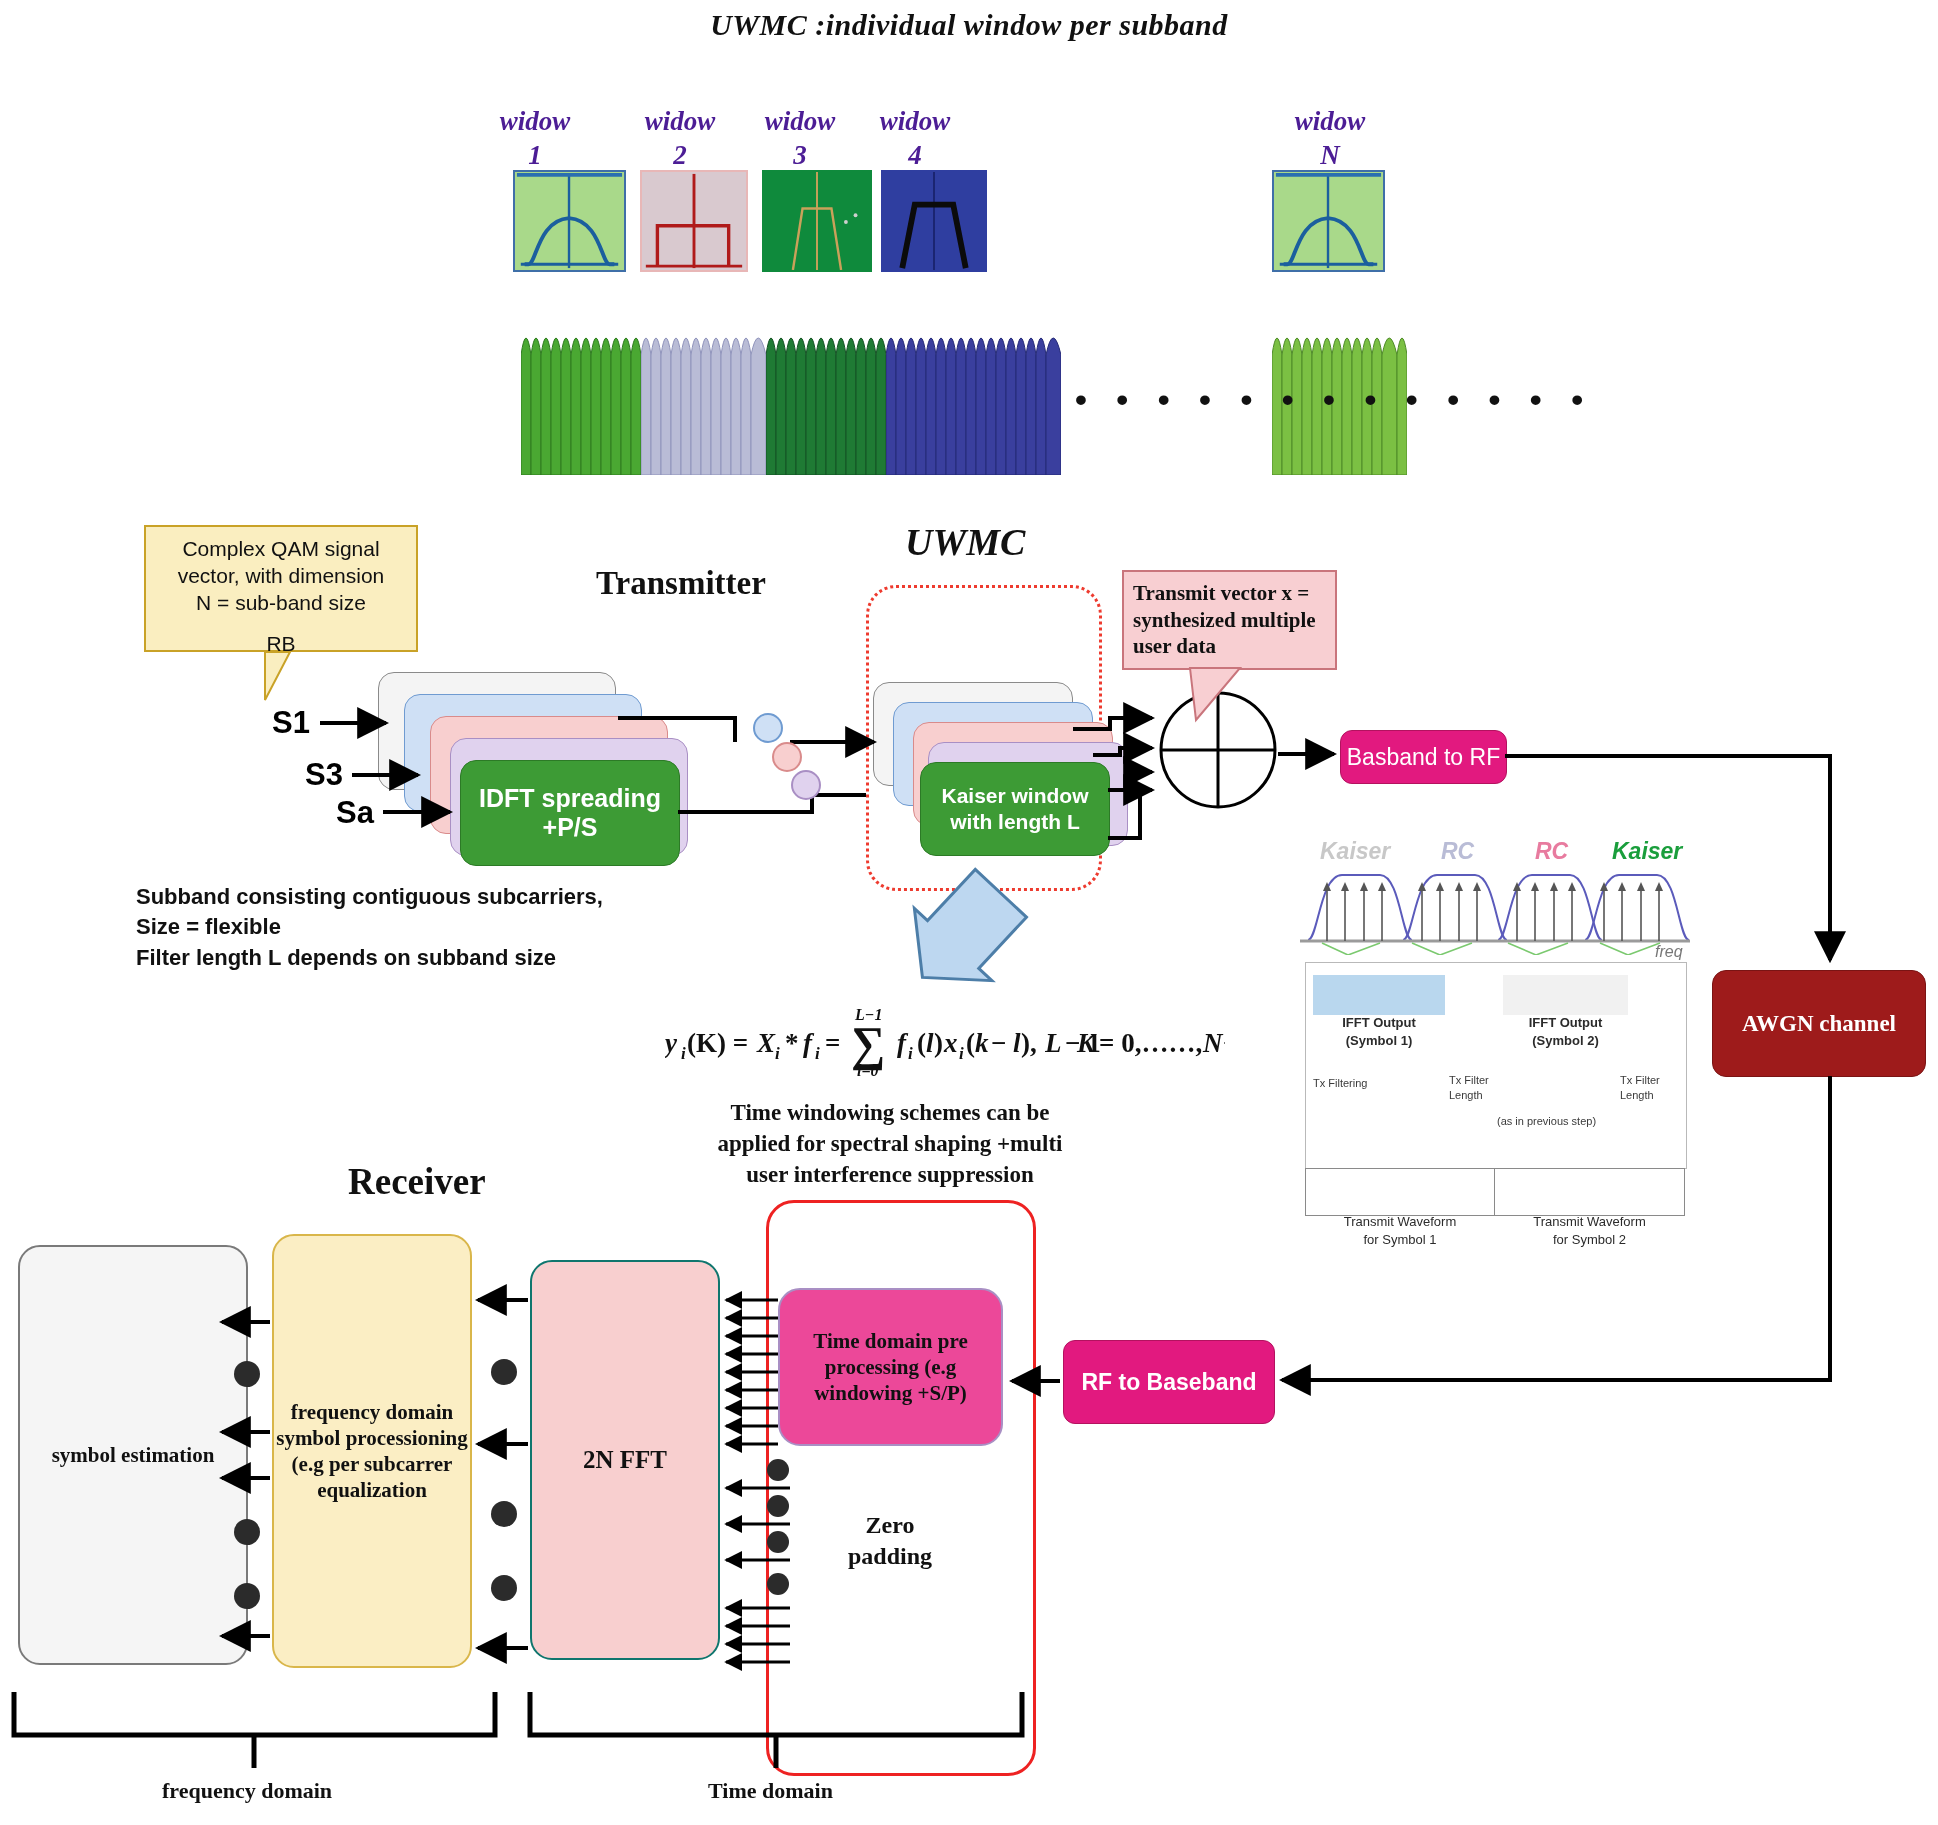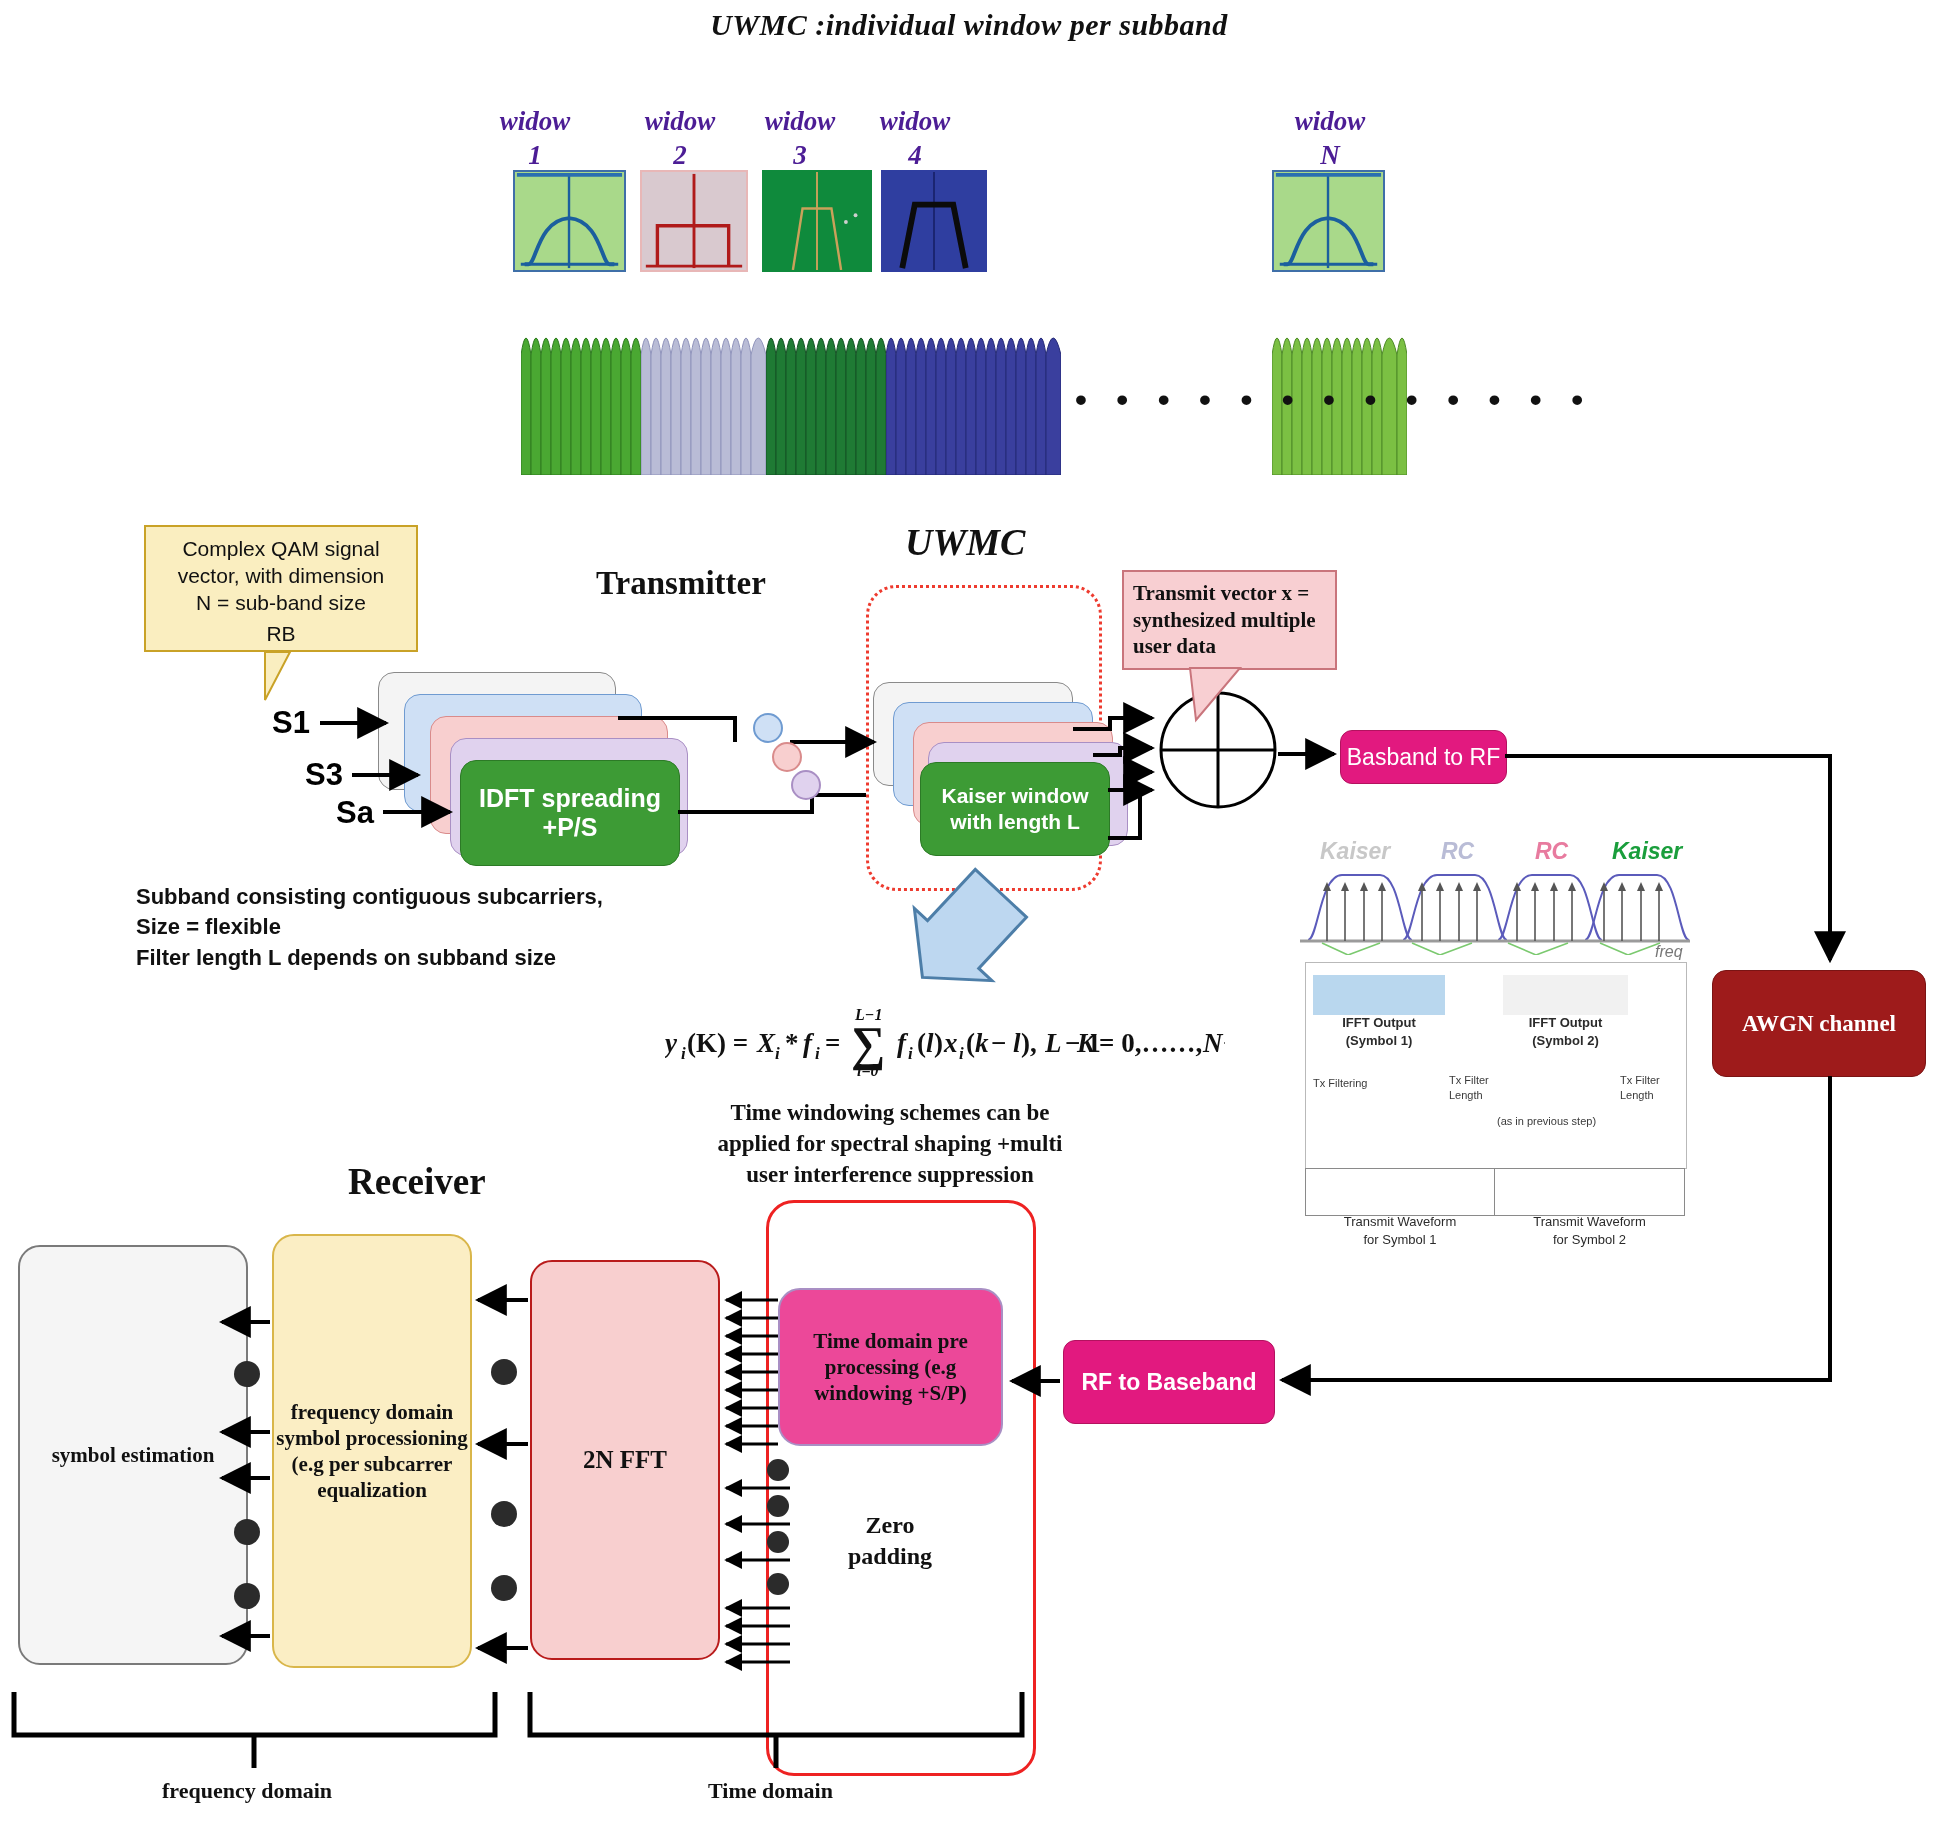--- a/index.html
+++ b/index.html
@@ -221,21 +221,21 @@
   <div class="abs dots" style="left:1075px;top:380px;">• • • • • • • • • • • • •</div>
 
   <div class="abs hdg" style="left:596px;top:565px;font-size:33px;">Transmitter</div>
   <div class="abs hdg ital" style="left:905px;top:520px;font-size:38px;">UWMC</div>
 
   <div class="abs callout" style="left:144px;top:525px;width:274px;height:127px;background:#faeec0;border:2px solid #c9a227;">
     <div class="ctr" style="padding-top:9px;font-size:21px;line-height:1.28;color:#111;">
       <div>Complex QAM signal</div>
       <div>vector, with dimension</div>
       <div>N = sub-band size</div>
-      <div style="margin-top:4px;">RB</div>
+      <div style="margin-top:14px;">RB</div>
     </div>
   </div>
 
   <div class="abs stack-card" style="left:378px;top:672px;width:238px;height:118px;background:#f4f4f4;border:1.5px solid #8a8a8a;"></div>
   <div class="abs stack-card" style="left:404px;top:694px;width:238px;height:118px;background:#cfe0f5;border:1.5px solid #6f9bd1;"></div>
   <div class="abs stack-card" style="left:430px;top:716px;width:238px;height:118px;background:#f8cfcf;border:1.5px solid #d98b8b;"></div>
   <div class="abs stack-card" style="left:450px;top:738px;width:238px;height:118px;background:#e0d2ee;border:1.5px solid #a98fc4;"></div>
   <div class="abs greenbox" style="left:460px;top:760px;width:218px;height:104px;font-size:25px;">IDFT spreading +P/S</div>
 
   <div class="abs bold" style="left:272px;top:705px;font-size:31px;">S1</div>
@@ -426,21 +426,21 @@
 
   <div class="abs rxbox" style="left:272px;top:1234px;width:200px;height:434px;background:#fbeec4;border:2px solid #d9b64a;font-size:21px;">
     <div>
       <div>frequency domain</div>
       <div>symbol processioning</div>
       <div>(e.g per subcarrer</div>
       <div>equalization</div>
     </div>
   </div>
 
-  <div class="abs rxbox" style="left:530px;top:1260px;width:190px;height:400px;background:#f8cfcf;border:2px solid #b91c1c;font-size:25px;">2N FFT</div>
+  <div class="abs rxbox" style="left:530px;top:1260px;width:190px;height:400px;background:#f8cfcf;border:2px solid #0f766e;font-size:25px;">2N FFT</div>
 
   <div class="abs" style="left:766px;top:1200px;width:264px;height:570px;border:3px solid #ee2222;border-radius:28px;"></div>
 
   <div class="abs rxbox" style="left:778px;top:1288px;width:225px;height:158px;background:#ec4899;border:2px solid #a98fc4;font-size:21px;">
     <div>
       <div>Time domain pre</div>
       <div>processing (e.g</div>
       <div>windowing +S/P)</div>
     </div>
   </div>

